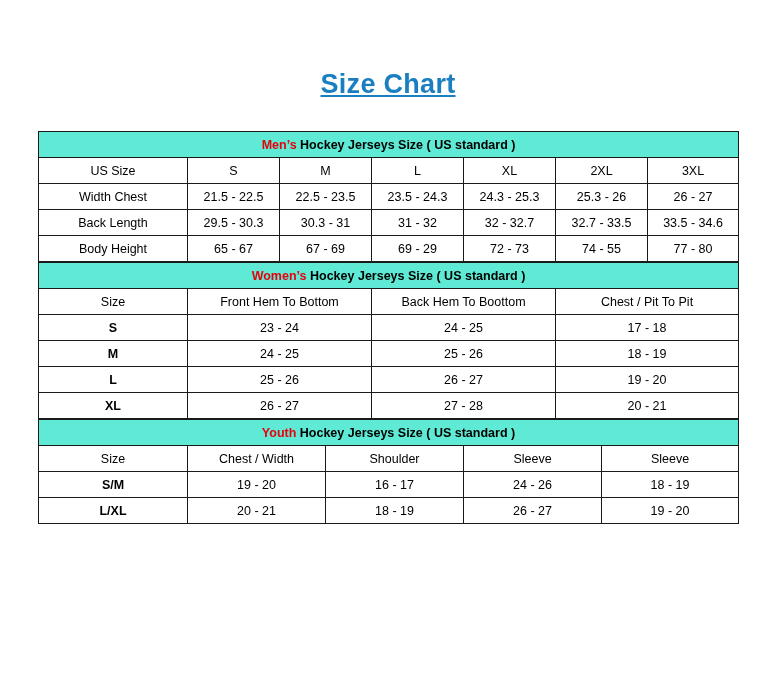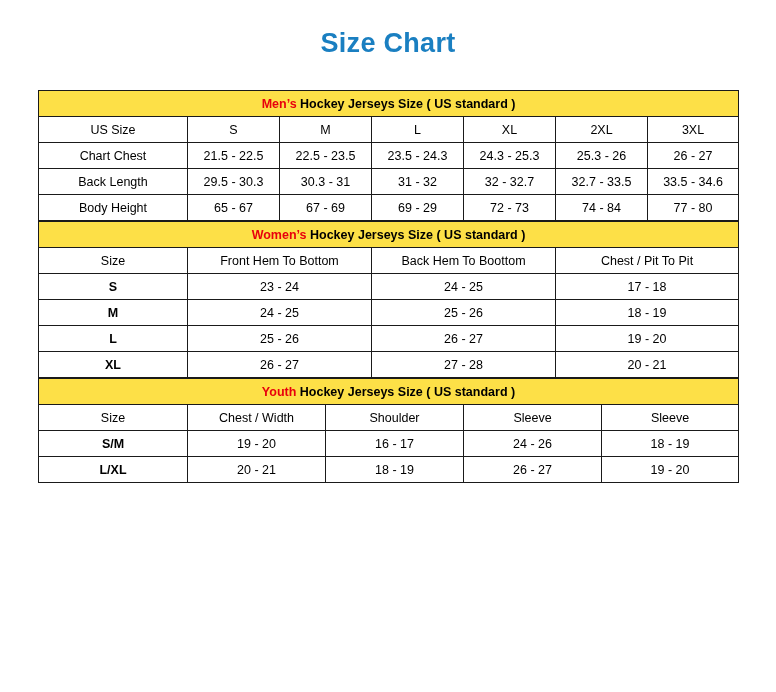--- a/index.html
+++ b/index.html
@@ -17,23 +17,24 @@
     height: 692px;
     background: #ffffff;
     overflow: hidden;
   }
   .title {
     text-align: center;
     color: #1a7fc1;
     font-size: 27px;
     font-weight: bold;
     letter-spacing: 0.3px;
-    padding-top: 30px;
+    padding-top: 71px;
     padding-bottom: 0;
     line-height: 1;
+    text-decoration: underline;
   }
   .chart-wrap {
     margin: 33px 38px 0 38px;
     width: 700px;
   }
   table.chart {
     border-collapse: collapse;
     width: 700px;
     table-layout: fixed;
   }
@@ -41,21 +42,21 @@
     border: 1px solid #1a1a1a;
     text-align: center;
     vertical-align: middle;
     font-size: 12.5px;
     color: #000000;
     height: 26px;
     padding: 2px 3px;
     white-space: nowrap;
   }
   td.section {
-    background: #fde047;
+    background: #5eead4;
     font-weight: bold;
     font-size: 14px;
     height: 30px;
   }
   td.section .accent { color: #e8000d; }
   td.section .rest { color: #000000; }
   td.hdr {
     font-weight: normal;
   }
   td.rowlabel {
@@ -92,21 +93,21 @@
         <tr>
           <td class="hdr">US Size</td>
           <td class="hdr">S</td>
           <td class="hdr">M</td>
           <td class="hdr">L</td>
           <td class="hdr">XL</td>
           <td class="hdr">2XL</td>
           <td class="hdr">3XL</td>
         </tr>
         <tr>
-          <td class="rowlabel">Chart Chest</td>
+          <td class="rowlabel">Width Chest</td>
           <td>21.5 - 22.5</td>
           <td>22.5 - 23.5</td>
           <td>23.5 - 24.3</td>
           <td>24.3 - 25.3</td>
           <td>25.3 - 26</td>
           <td>26 - 27</td>
         </tr>
         <tr>
           <td class="rowlabel">Back Length</td>
           <td>29.5 - 30.3</td>
@@ -115,21 +116,21 @@
           <td>32 - 32.7</td>
           <td>32.7 - 33.5</td>
           <td>33.5 - 34.6</td>
         </tr>
         <tr>
           <td class="rowlabel">Body Height</td>
           <td>65 - 67</td>
           <td>67 - 69</td>
           <td>69 - 29</td>
           <td>72 - 73</td>
-          <td>74 - 84</td>
+          <td>74 - 55</td>
           <td>77 - 80</td>
         </tr>
       </tbody>
     </table>
 
     <table class="chart">
       <colgroup>
         <col style="width:149px">
           <col style="width:184px">
           <col style="width:184px">

